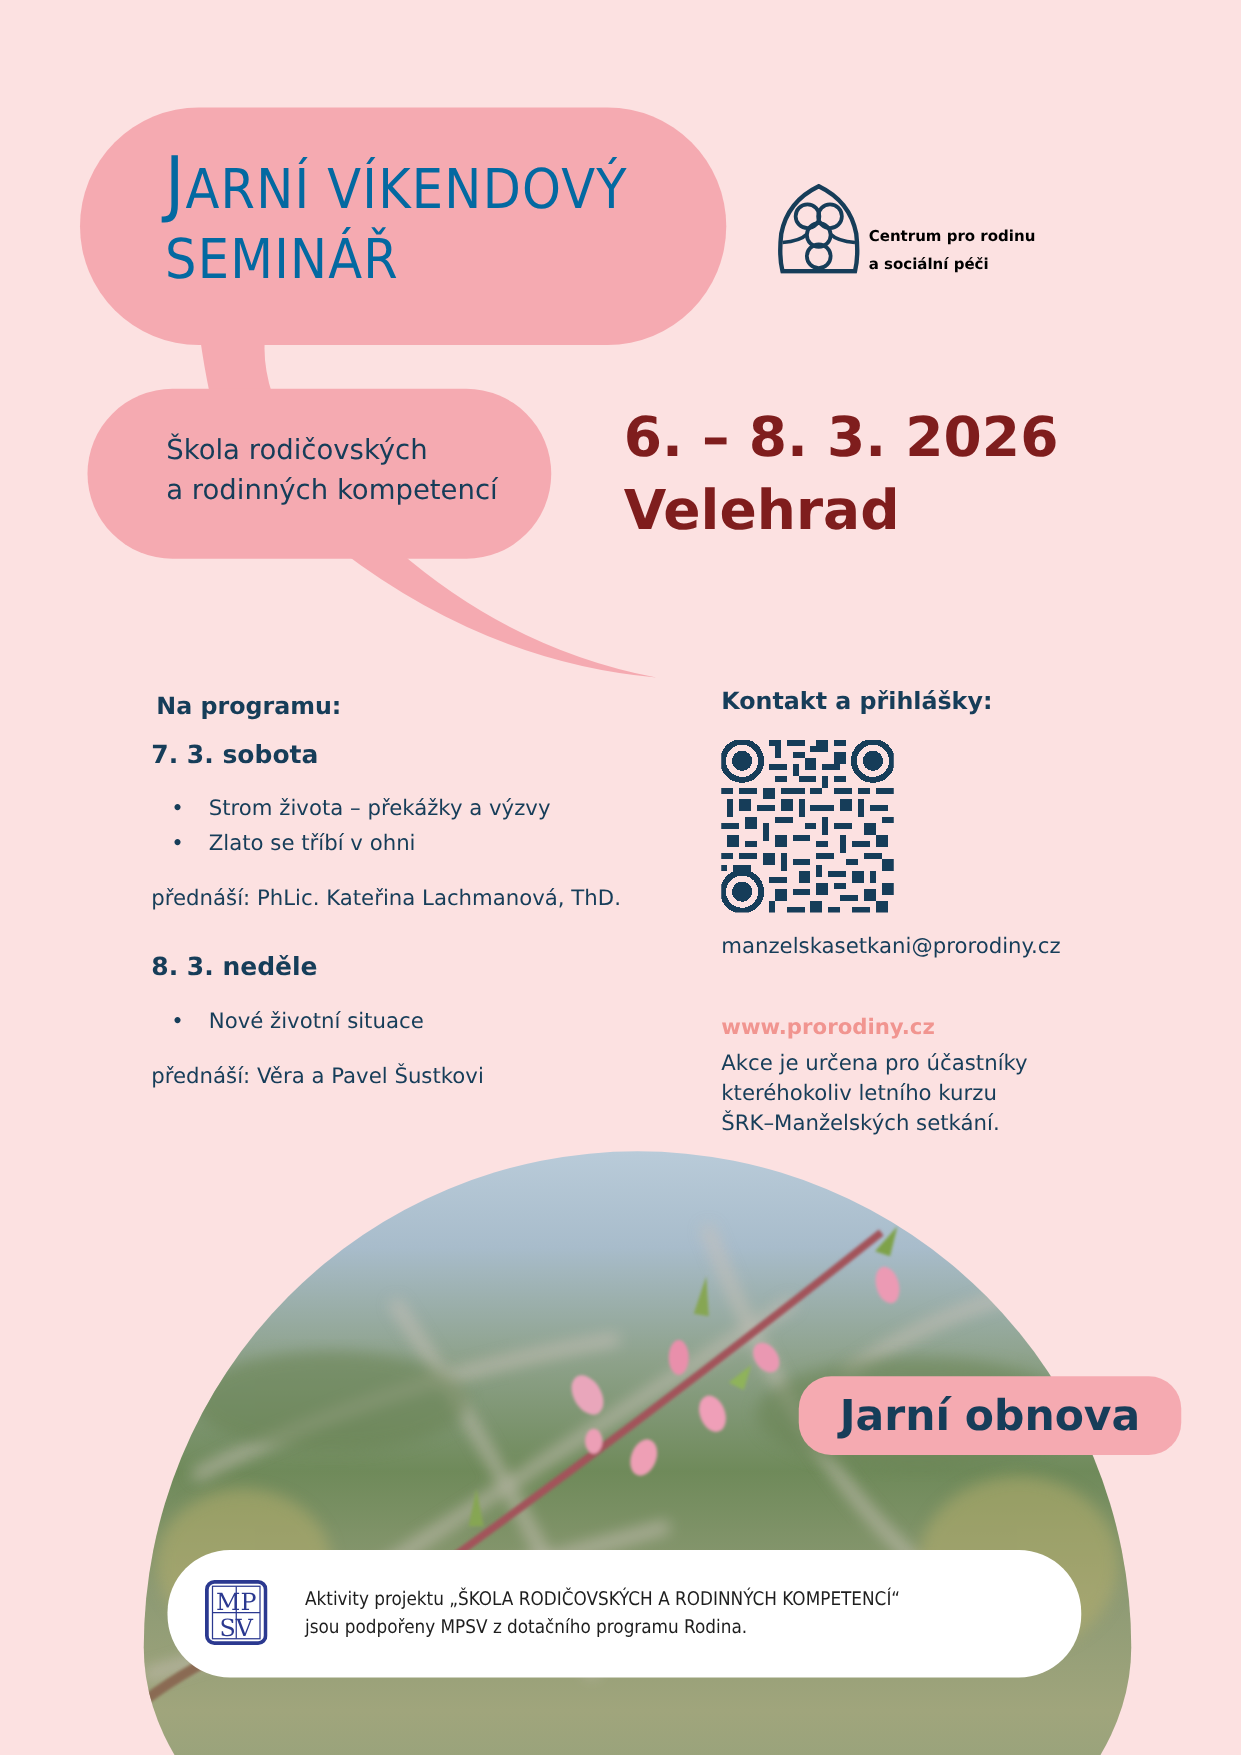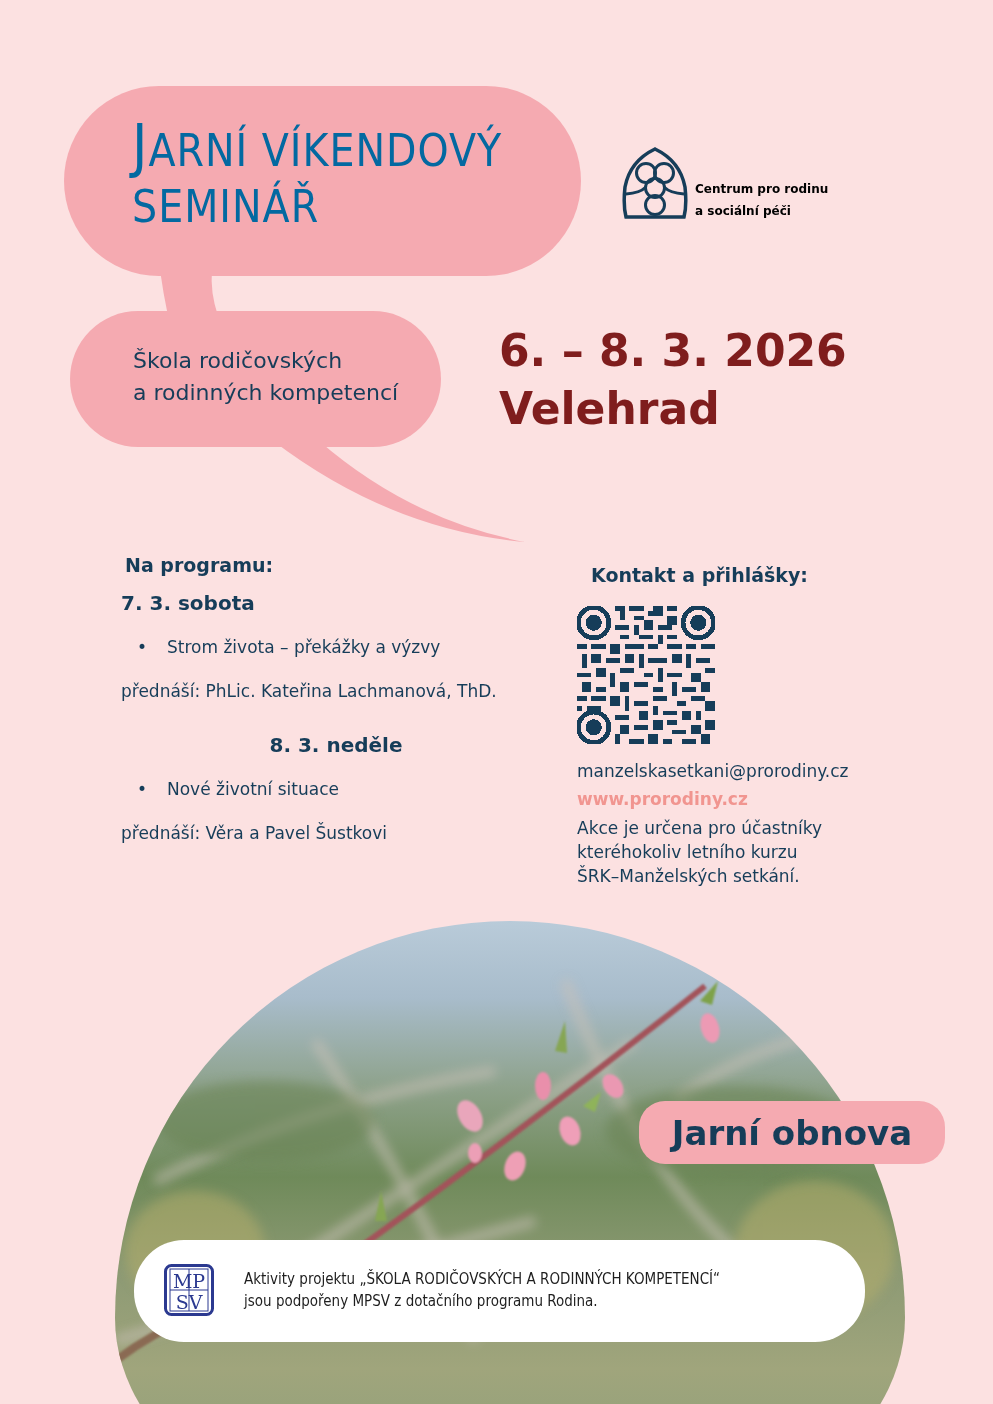--- a/index.html
+++ b/index.html
@@ -40,32 +40,32 @@
 
     
     .date {
       left: 499px; top: 322px; font-size: 44px; font-weight: bold; line-height: 58px; color: #7f1d1d;
     }
 
     
     .program { left: 121px; top: 546px; width: 430px; color: #163d59; }
     .program h3 { margin: 4px; font-size: 19px; font-weight: bold; line-height: 30px; }
     .program .day { font-size: 20px; font-weight: bold; line-height: 28px; margin-top: 9px; }
-    .program .day.second { margin-top: 26px; text-align: center; }
+    .program .day.second { margin-top: 26px; }
     .program ul { list-style: none; margin: 16px; padding: 0; }
     .program li { font-size: 17px; line-height: 28px; position: relative; padding-left: 30px; }
     .program li::before { content: "•"; position: absolute; left: 0; }
     .program .lecturer { font-size: 17px; line-height: 28px; }
 
     
     .contact { left: 577px; top: 546px; width: 320px; color: #163d59; }
-    .contact h3 { margin: 14px; font-size: 19px; font-weight: bold; line-height: 30px; }
+    .contact h3 { margin: 0; font-size: 19px; font-weight: bold; line-height: 30px; }
     .qr { margin-top: 16px; width: 138px; height: 138px; display: block; }
     .email { margin-top: 14px; font-size: 17px; line-height: 26px; }
-    .web { font-size: 17px; line-height: 30px; color: #f19590; font-weight: bold; text-decoration: none; display: block; }
+    .web { font-size: 17px; line-height: 30px; color: #f19590; font-weight: bold; text-decoration: none; display: block; margin-top: 37px; }
     .note { font-size: 17px; line-height: 24px; margin-top: 2px; }
 
     
     .photo {
       left: 115px; top: 921px; width: 790px; height: 640px;
       border-radius: 50% 50% 48% 48% / 62% 62% 38% 38%;
       overflow: hidden;
       background: linear-gradient(180deg, #b9cbd9 0%, #a8bccb 12%, #8ea28b 26%, #6f8a5a 40%, #8d9a74 55%, #a0a57c 70%, #90a07a 85%, #8ea872 100%);
     }
     .photo svg { position: absolute; left: 0; top: 0; }
@@ -126,20 +126,21 @@
 <div class="abs date">
   <div>6. – 8. 3. 2026</div>
   <div>Velehrad</div>
 </div>
 
 <div class="abs program">
   <h3>Na programu:</h3>
   <div class="day">7. 3. sobota</div>
   <ul>
     <li>Strom života – překážky a výzvy</li>
+    <li>Zlato se tříbí v ohni</li>
   </ul>
   <div class="lecturer">přednáší: PhLic. Kateřina Lachmanová, ThD.</div>
   <div class="day second">8. 3. neděle</div>
   <ul>
     <li>Nové životní situace</li>
   </ul>
   <div class="lecturer">přednáší: Věra a Pavel Šustkovi</div>
 </div>
 
 <div class="abs contact">

